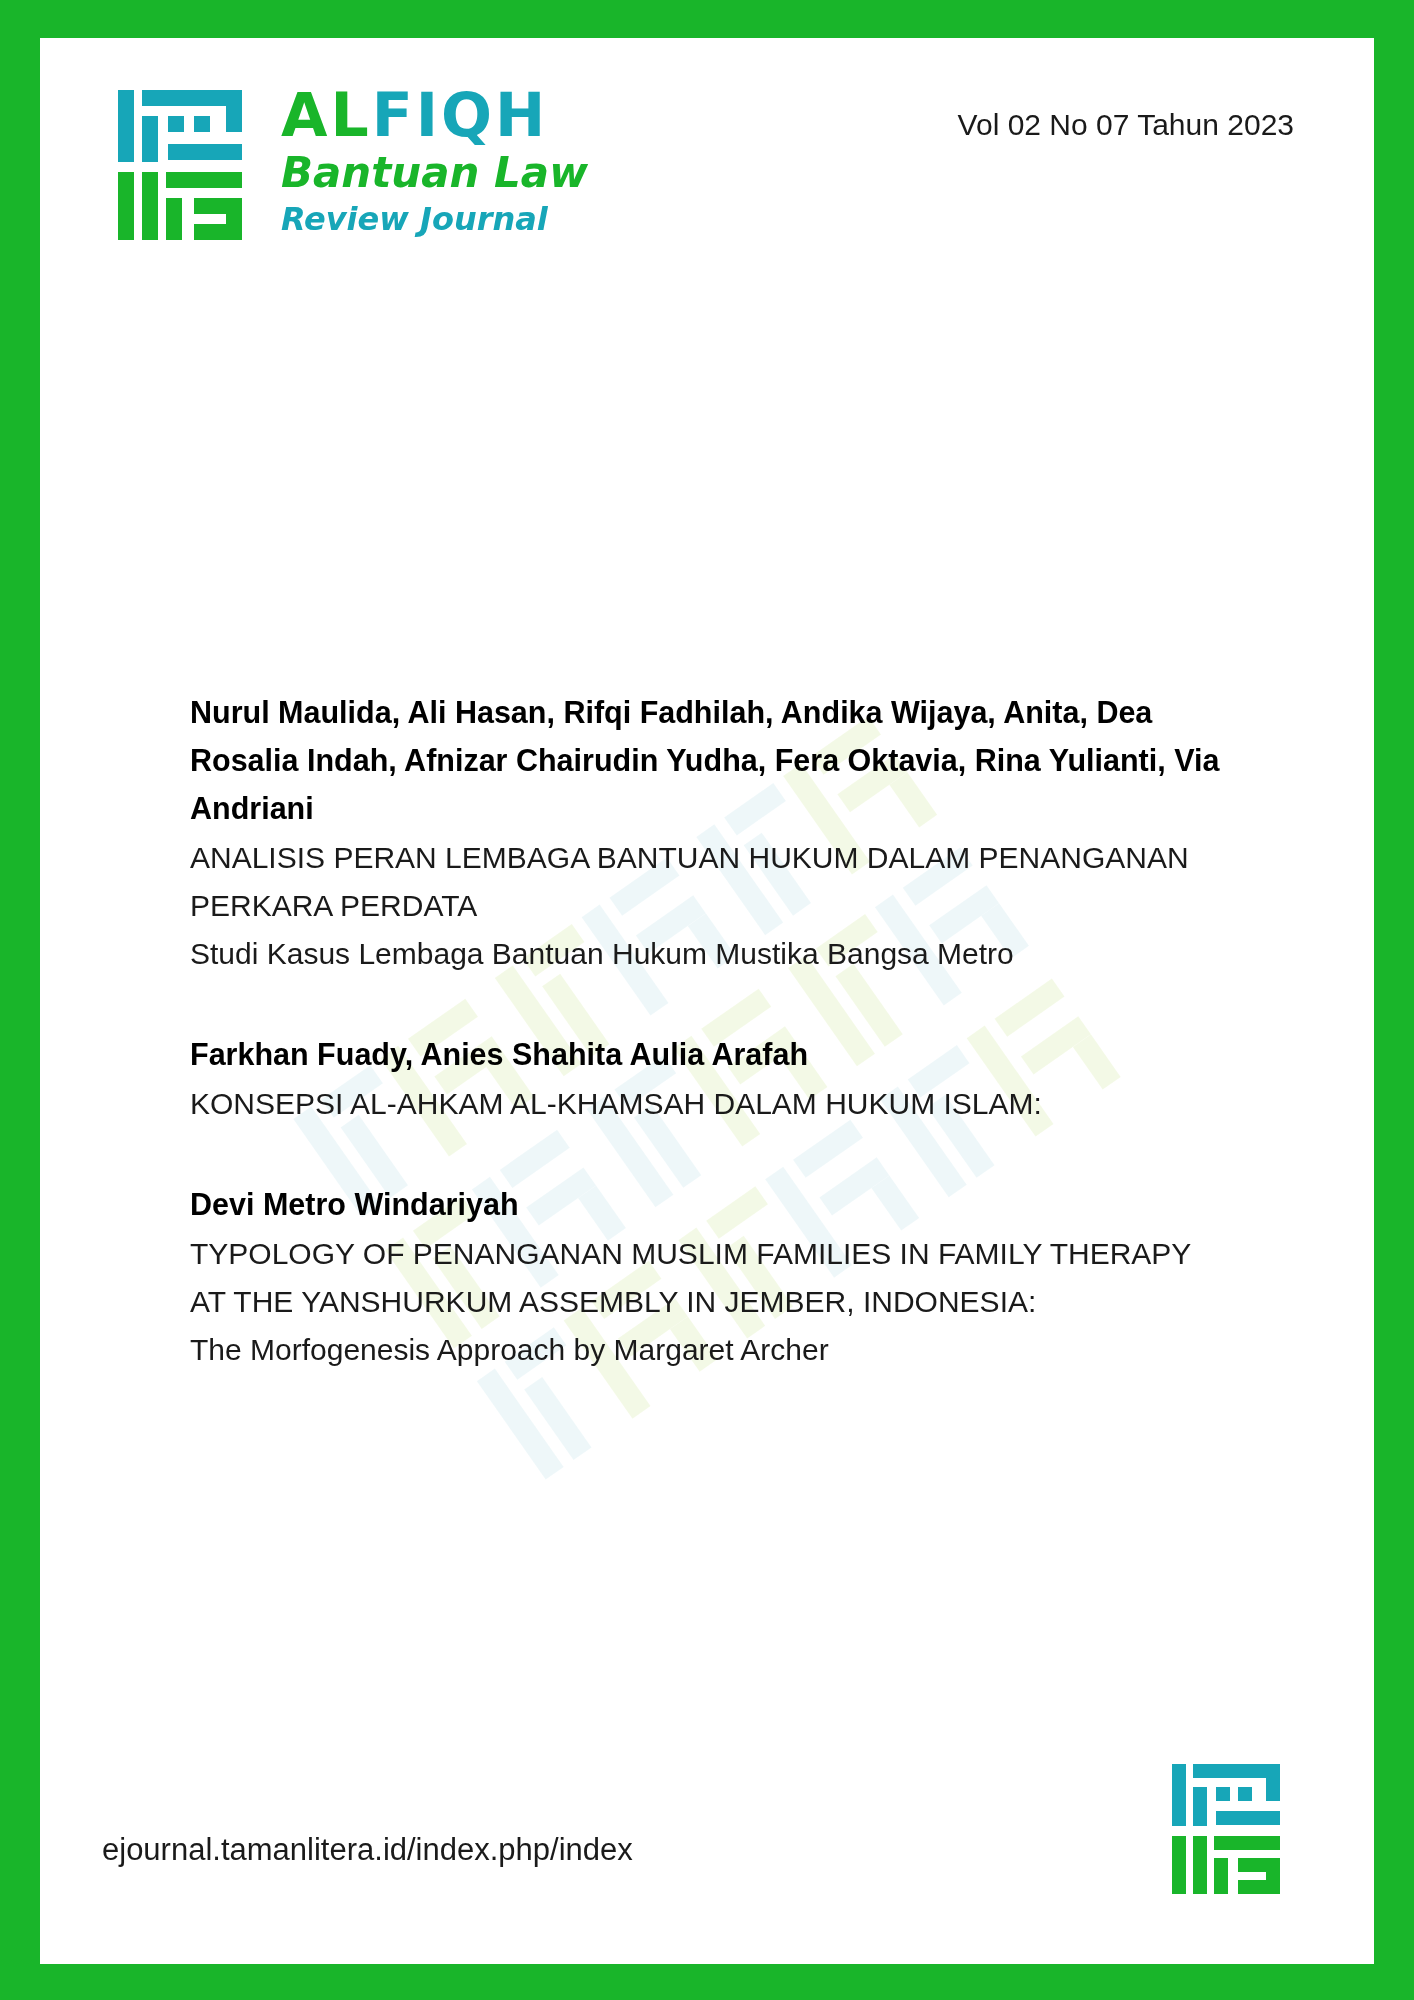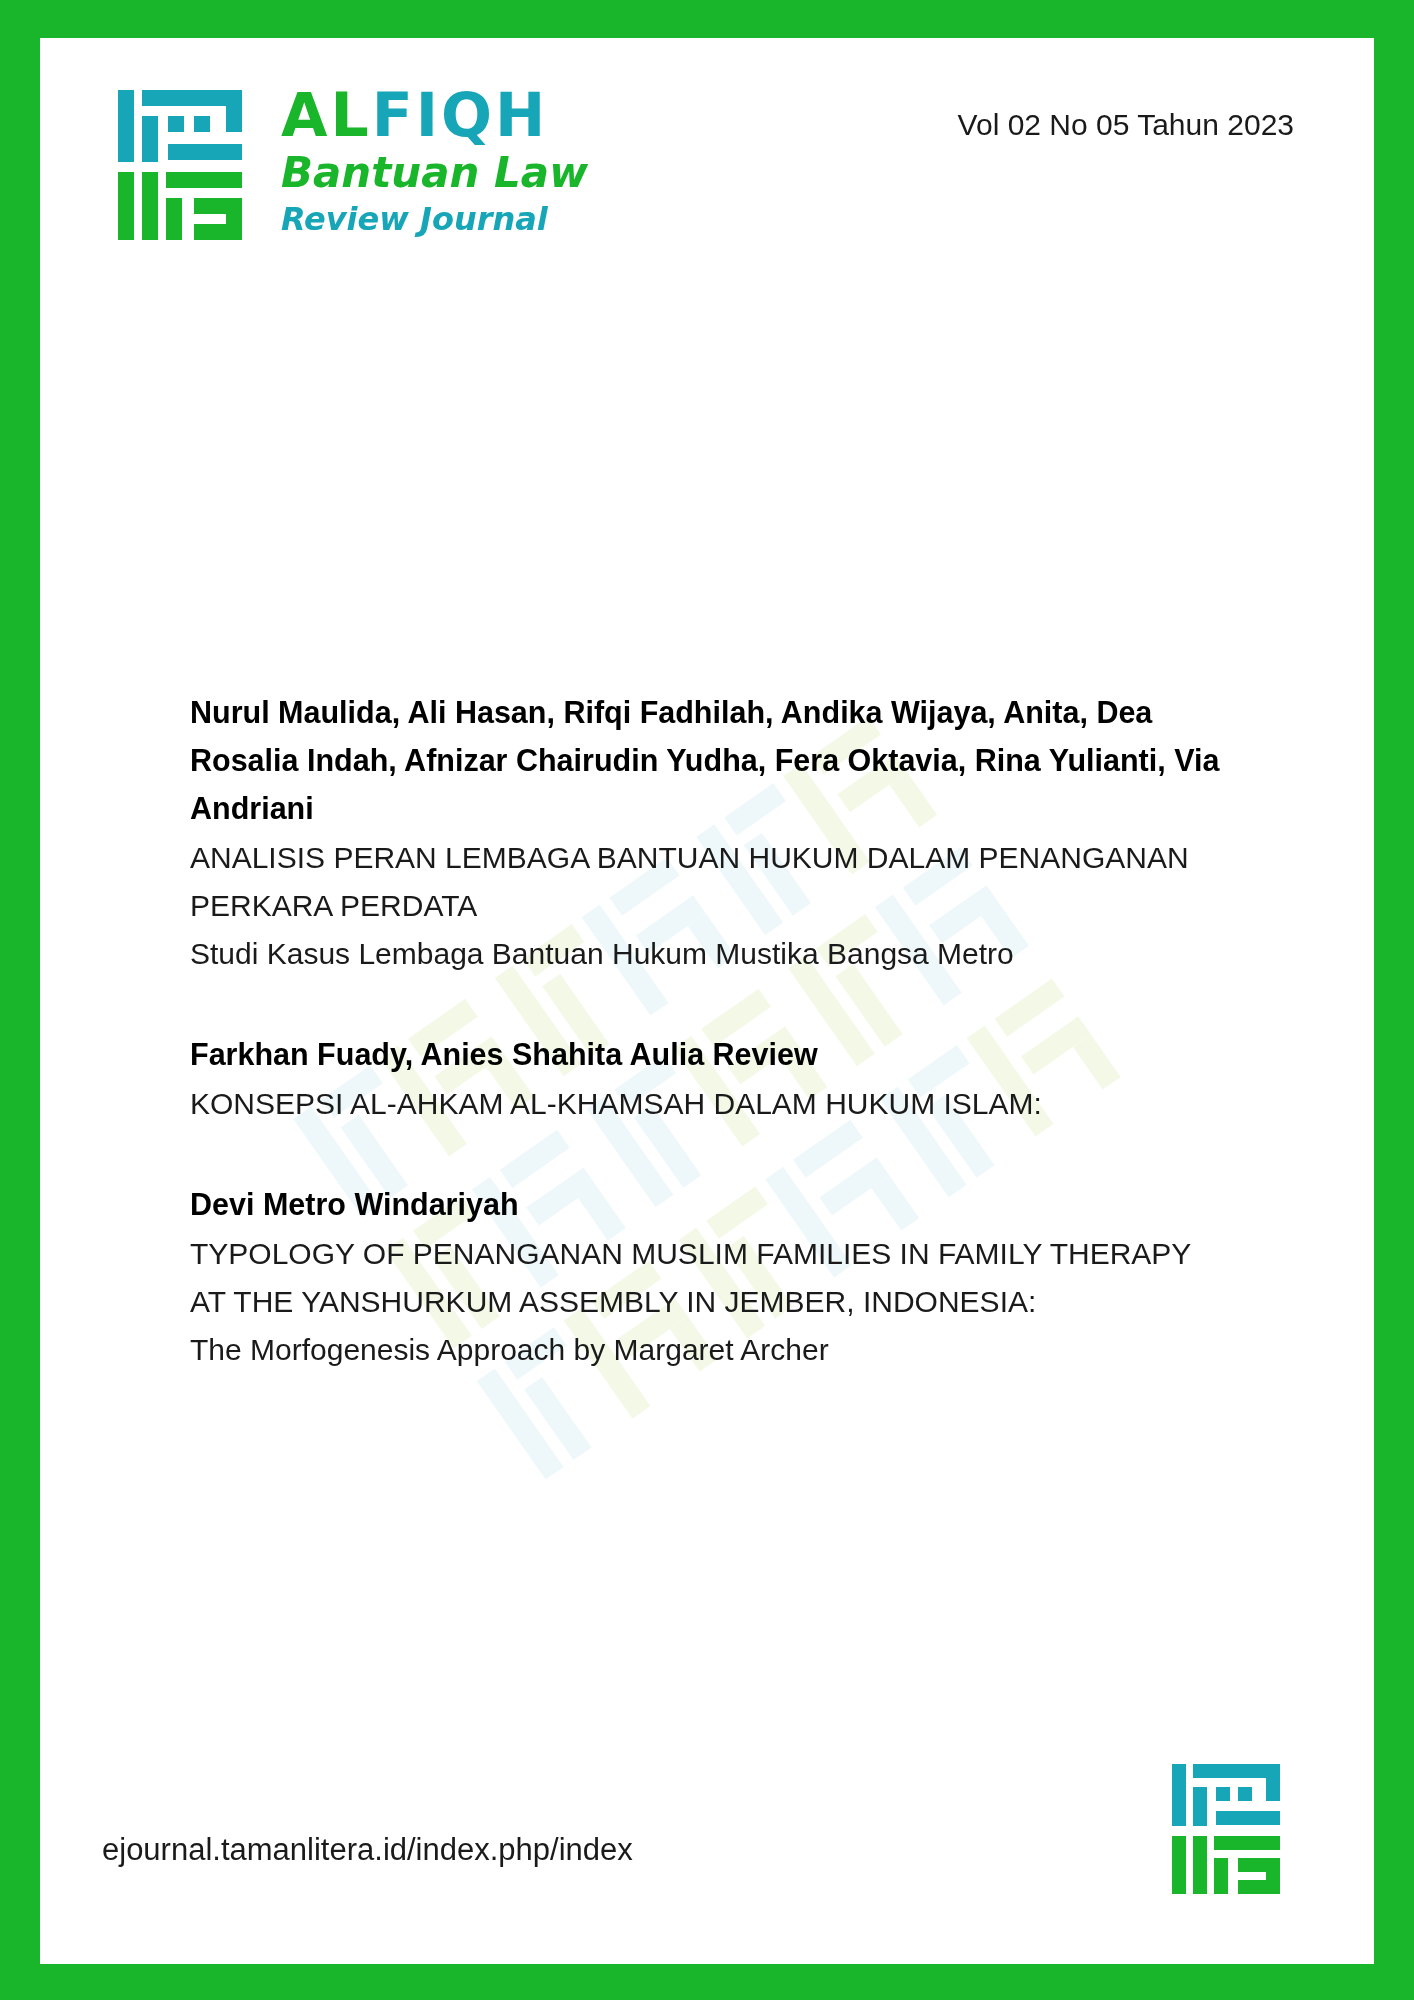--- a/index.html
+++ b/index.html
@@ -297,33 +297,33 @@
           <div class="lm-bar" style="left:76px;top:108px;width:48px;height:16px;"></div>
           <div class="lm-bar" style="left:108px;top:124px;width:16px;height:26px;"></div>
           <div class="lm-bar" style="left:76px;top:134px;width:32px;height:16px;"></div>
         </div>
         <div class="logo-text">
           <div class="logo-line1"><span>AL</span><span class="fiqh">FIQH</span></div>
           <div class="logo-line2">Bantuan Law</div>
           <div class="logo-line3">Review Journal</div>
         </div>
       </div>
-      <div class="issue">Vol 02 No 05 Tahun 2023</div>
+      <div class="issue">Vol 02 No 07 Tahun 2023</div>
     </div>
 
     <div class="content">
 
       <div class="article">
         <div class="authors">Nurul Maulida, Ali Hasan, Rifqi Fadhilah, Andika Wijaya, Anita, Dea Rosalia Indah, Afnizar Chairudin Yudha, Fera Oktavia, Rina Yulianti, Via Andriani</div>
         <div class="title">ANALISIS PERAN LEMBAGA BANTUAN HUKUM DALAM PENANGANAN PERKARA PERDATA</div>
         <div class="subtitle">Studi Kasus Lembaga Bantuan Hukum Mustika Bangsa Metro</div>
       </div>
 
       <div class="article">
-        <div class="authors">Farkhan Fuady, Anies Shahita Aulia Review</div>
+        <div class="authors">Farkhan Fuady, Anies Shahita Aulia Arafah</div>
         <div class="title">KONSEPSI AL-AHKAM AL-KHAMSAH DALAM HUKUM ISLAM:</div>
       </div>
 
       <div class="article">
         <div class="authors">Devi Metro Windariyah</div>
         <div class="title">TYPOLOGY OF PENANGANAN MUSLIM FAMILIES IN FAMILY THERAPY AT THE YANSHURKUM ASSEMBLY IN JEMBER, INDONESIA:</div>
         <div class="subtitle">The Morfogenesis Approach by Margaret Archer</div>
       </div>
 
     </div>

